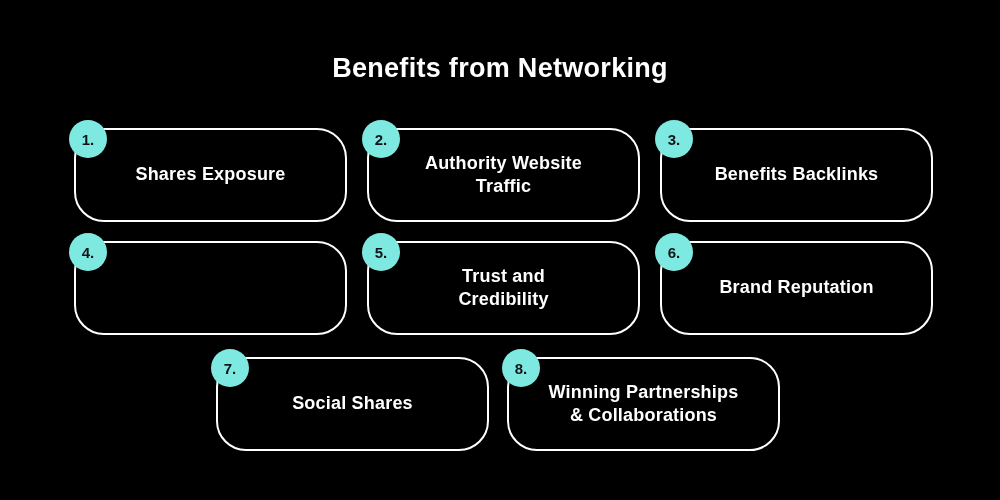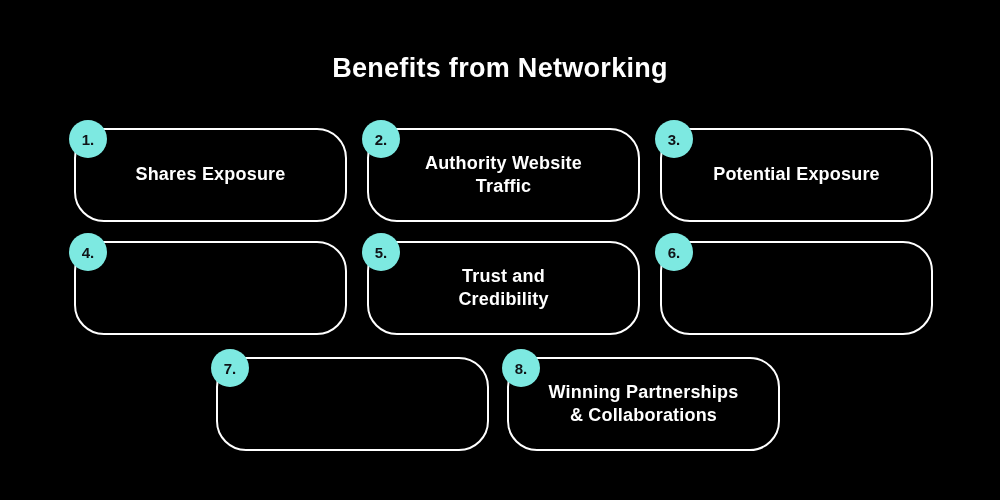--- a/index.html
+++ b/index.html
@@ -81,41 +81,43 @@
       <div class="badge">1.</div>
       <div class="card-label">Shares Exposure</div>
     </div>
     <div class="card">
       <div class="badge">2.</div>
       <div class="card-label">Authority Website
 Traffic</div>
     </div>
     <div class="card">
       <div class="badge">3.</div>
-      <div class="card-label">Potential Exposure</div>
+      <div class="card-label">Benefits Backlinks</div>
     </div>
   </div>
 
   <div class="row row-2">
     <div class="card">
       <div class="badge">4.</div>
     </div>
     <div class="card">
       <div class="badge">5.</div>
       <div class="card-label">Trust and
 Credibility</div>
     </div>
     <div class="card">
       <div class="badge">6.</div>
+      <div class="card-label">Brand Reputation</div>
     </div>
   </div>
 
   <div class="row row-3">
     <div class="card">
       <div class="badge">7.</div>
+      <div class="card-label">Social Shares</div>
     </div>
     <div class="card">
       <div class="badge">8.</div>
       <div class="card-label">Winning Partnerships
 &amp; Collaborations</div>
     </div>
   </div>
 
 </div>
 

